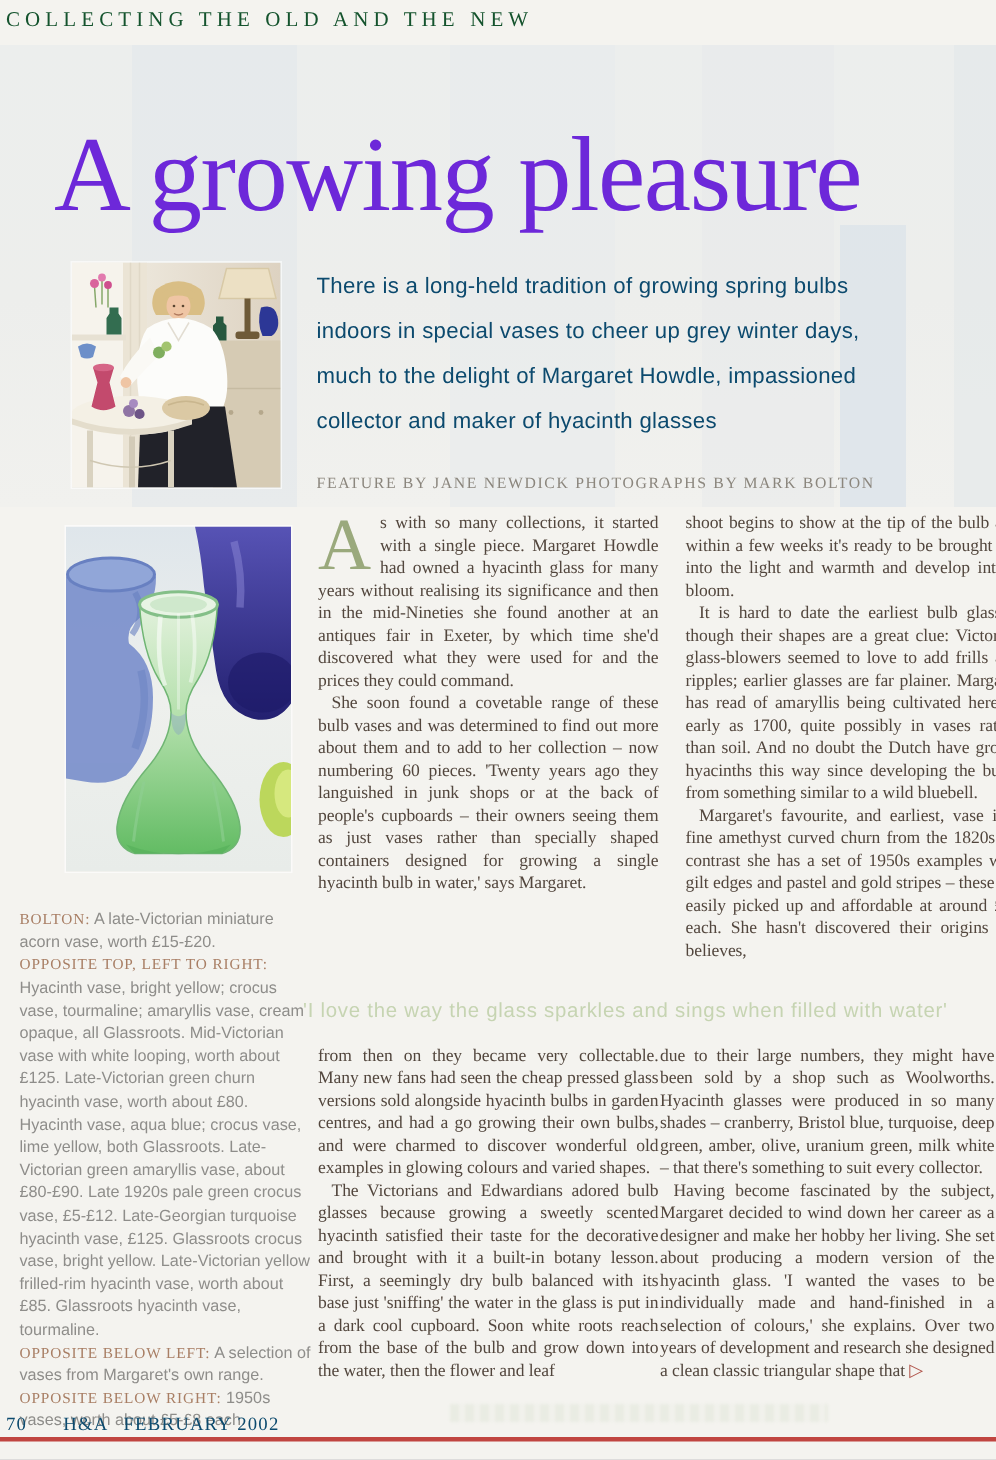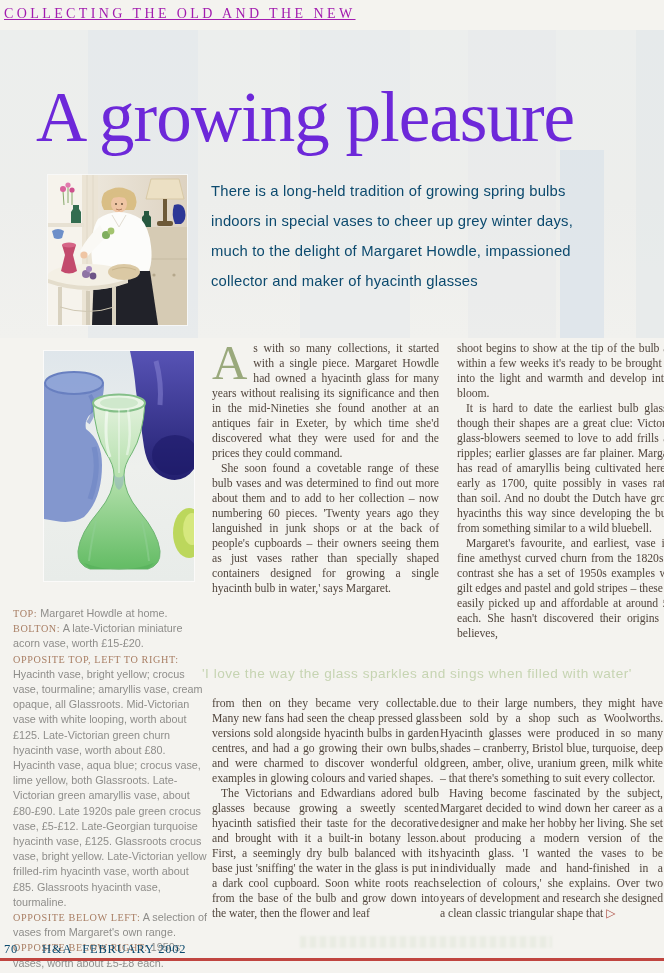--- a/index.html
+++ b/index.html
@@ -13,21 +13,21 @@
     background:linear-gradient(180deg,#eceeed 0%,#edeeec 55%,#f1f1ee 100%);}
   .band-stripe{position:absolute;top:0;height:100%;}
   .bs1{left:88px;width:110px;background:#e4e8eb;opacity:.75;}
   .bs2{left:300px;width:110px;background:#e8ebec;opacity:.6;}
   .bs3{left:468px;width:88px;background:#e7eaeb;opacity:.55;}
   .bs4{left:560px;width:44px;top:120px;height:188px;background:#dde4ea;opacity:.85;}
   .bs5{left:636px;width:28px;background:#e2e7ea;opacity:.6;}
 
   
   .section-header{position:absolute;left:4px;top:6px;
-    font-size:14px;letter-spacing:3.4px;color:#a21caf;white-space:nowrap;text-decoration:underline;}
+    font-size:14px;letter-spacing:3.4px;color:#14532d;white-space:nowrap;}
   .title{position:absolute;left:36px;top:78px;margin:0;font-weight:400;
     font-size:71px;line-height:1.1;color:#6d28d9;letter-spacing:-1px;white-space:nowrap;}
   .standfirst{position:absolute;left:211px;top:176px;width:400px;
     font-family:"Liberation Sans",sans-serif;font-size:14.8px;line-height:30px;
     color:#0c4a6e;letter-spacing:.2px;}
   .byline{position:absolute;left:211px;top:317px;font-size:10.5px;
     letter-spacing:1.1px;color:#8b867d;white-space:nowrap;}
 
   
   .photo{position:absolute;box-shadow:0 0 0 1px rgba(255,255,255,.6);}
@@ -84,20 +84,21 @@
     <div class="band-stripe bs4"></div>
     <div class="band-stripe bs5"></div>
   </div>
 
   <div class="section-header">COLLECTING THE OLD AND THE NEW</div>
 
   <h1 class="title">A growing pleasure</h1>
 
   <div class="standfirst">There is a long-held tradition of growing spring bulbs indoors in special vases to cheer up grey winter days, much to the delight of Margaret Howdle, impassioned collector and maker of hyacinth glasses</div>
 
+  <div class="byline">FEATURE BY JANE NEWDICK  PHOTOGRAPHS BY MARK BOLTON</div>
 
   <div class="photo photo-margaret">
     <svg viewBox="0 0 139 150" width="139" height="150">
       <defs>
         <linearGradient id="bg1" x1="0" y1="0" x2="1" y2="0">
           <stop offset="0" stop-color="#f3f0e7"></stop>
             <stop offset="1" stop-color="#ddd2c1"></stop>
         </linearGradient>
       </defs>
       <rect width="139" height="150" fill="url(#bg1)"></rect>
@@ -191,21 +192,20 @@
         <path d="M75 58 L75 122" stroke="#ffffff" stroke-width="2" opacity=".35"></path>
         <path d="M52 170 Q47 192 45 210" stroke="#8fcf92" stroke-width="2" opacity=".6" fill="none"></path>
         <path d="M98 170 Q103 192 105 210" stroke="#8fcf92" stroke-width="2" opacity=".6" fill="none"></path>
         <path d="M40 212 Q75 225 110 212 L104 218 L46 218 Z" fill="#57b05b" opacity=".7"></path>
         <path d="M70 124 Q75 129 80 124 Q80 137 75 139 Q70 137 70 124 Z" fill="#7b90cc" opacity=".3"></path>
       </g>
     </svg>
   </div>
 
   <div class="captions">
-    <p class="cap"><span class="cap-lead">TOP:</span> <span class="cap-text">Margaret Howdle at home.</span></p>
     <p class="cap"><span class="cap-lead">BOLTON:</span> <span class="cap-text">A late-Victorian miniature acorn vase, worth £15-£20.</span></p>
     <p class="cap"><span class="cap-lead">OPPOSITE TOP, LEFT TO RIGHT:</span> <span class="cap-text">Hyacinth vase, bright yellow; crocus vase, tourmaline; amaryllis vase, cream opaque, all Glassroots. Mid-Victorian vase with white looping, worth about £125. Late-Victorian green churn hyacinth vase, worth about £80. Hyacinth vase, aqua blue; crocus vase, lime yellow, both Glassroots. Late-Victorian green amaryllis vase, about £80-£90. Late 1920s pale green crocus vase, £5-£12. Late-Georgian turquoise hyacinth vase, £125. Glassroots crocus vase, bright yellow. Late-Victorian yellow frilled-rim hyacinth vase, worth about £85. Glassroots hyacinth vase, tourmaline.</span></p>
     <p class="cap"><span class="cap-lead">OPPOSITE BELOW LEFT:</span> <span class="cap-text">A selection of vases from Margaret's own range.</span></p>
     <p class="cap"><span class="cap-lead">OPPOSITE BELOW RIGHT:</span> <span class="cap-text">1950s vases, worth about £5-£8 each.</span></p>
   </div>
 
   <div class="bodycol col1-top">
     <p class="para"><span class="dropcap">A</span><span>s with so many collections, it started with a single piece. Margaret Howdle had owned a hyacinth glass for many years without realising its significance and then in the mid-Nineties she found another at an antiques fair in Exeter, by which time she'd discovered what they were used for and the prices they could command.</span></p>
     <p class="para indent">She soon found a covetable range of these bulb vases and was determined to find out more about them and to add to her collection – now numbering 60 pieces. 'Twenty years ago they languished in junk shops or at the back of people's cupboards – their owners seeing them as just vases rather than specially shaped containers designed for growing a single hyacinth bulb in water,' says Margaret.</p>
   </div>

